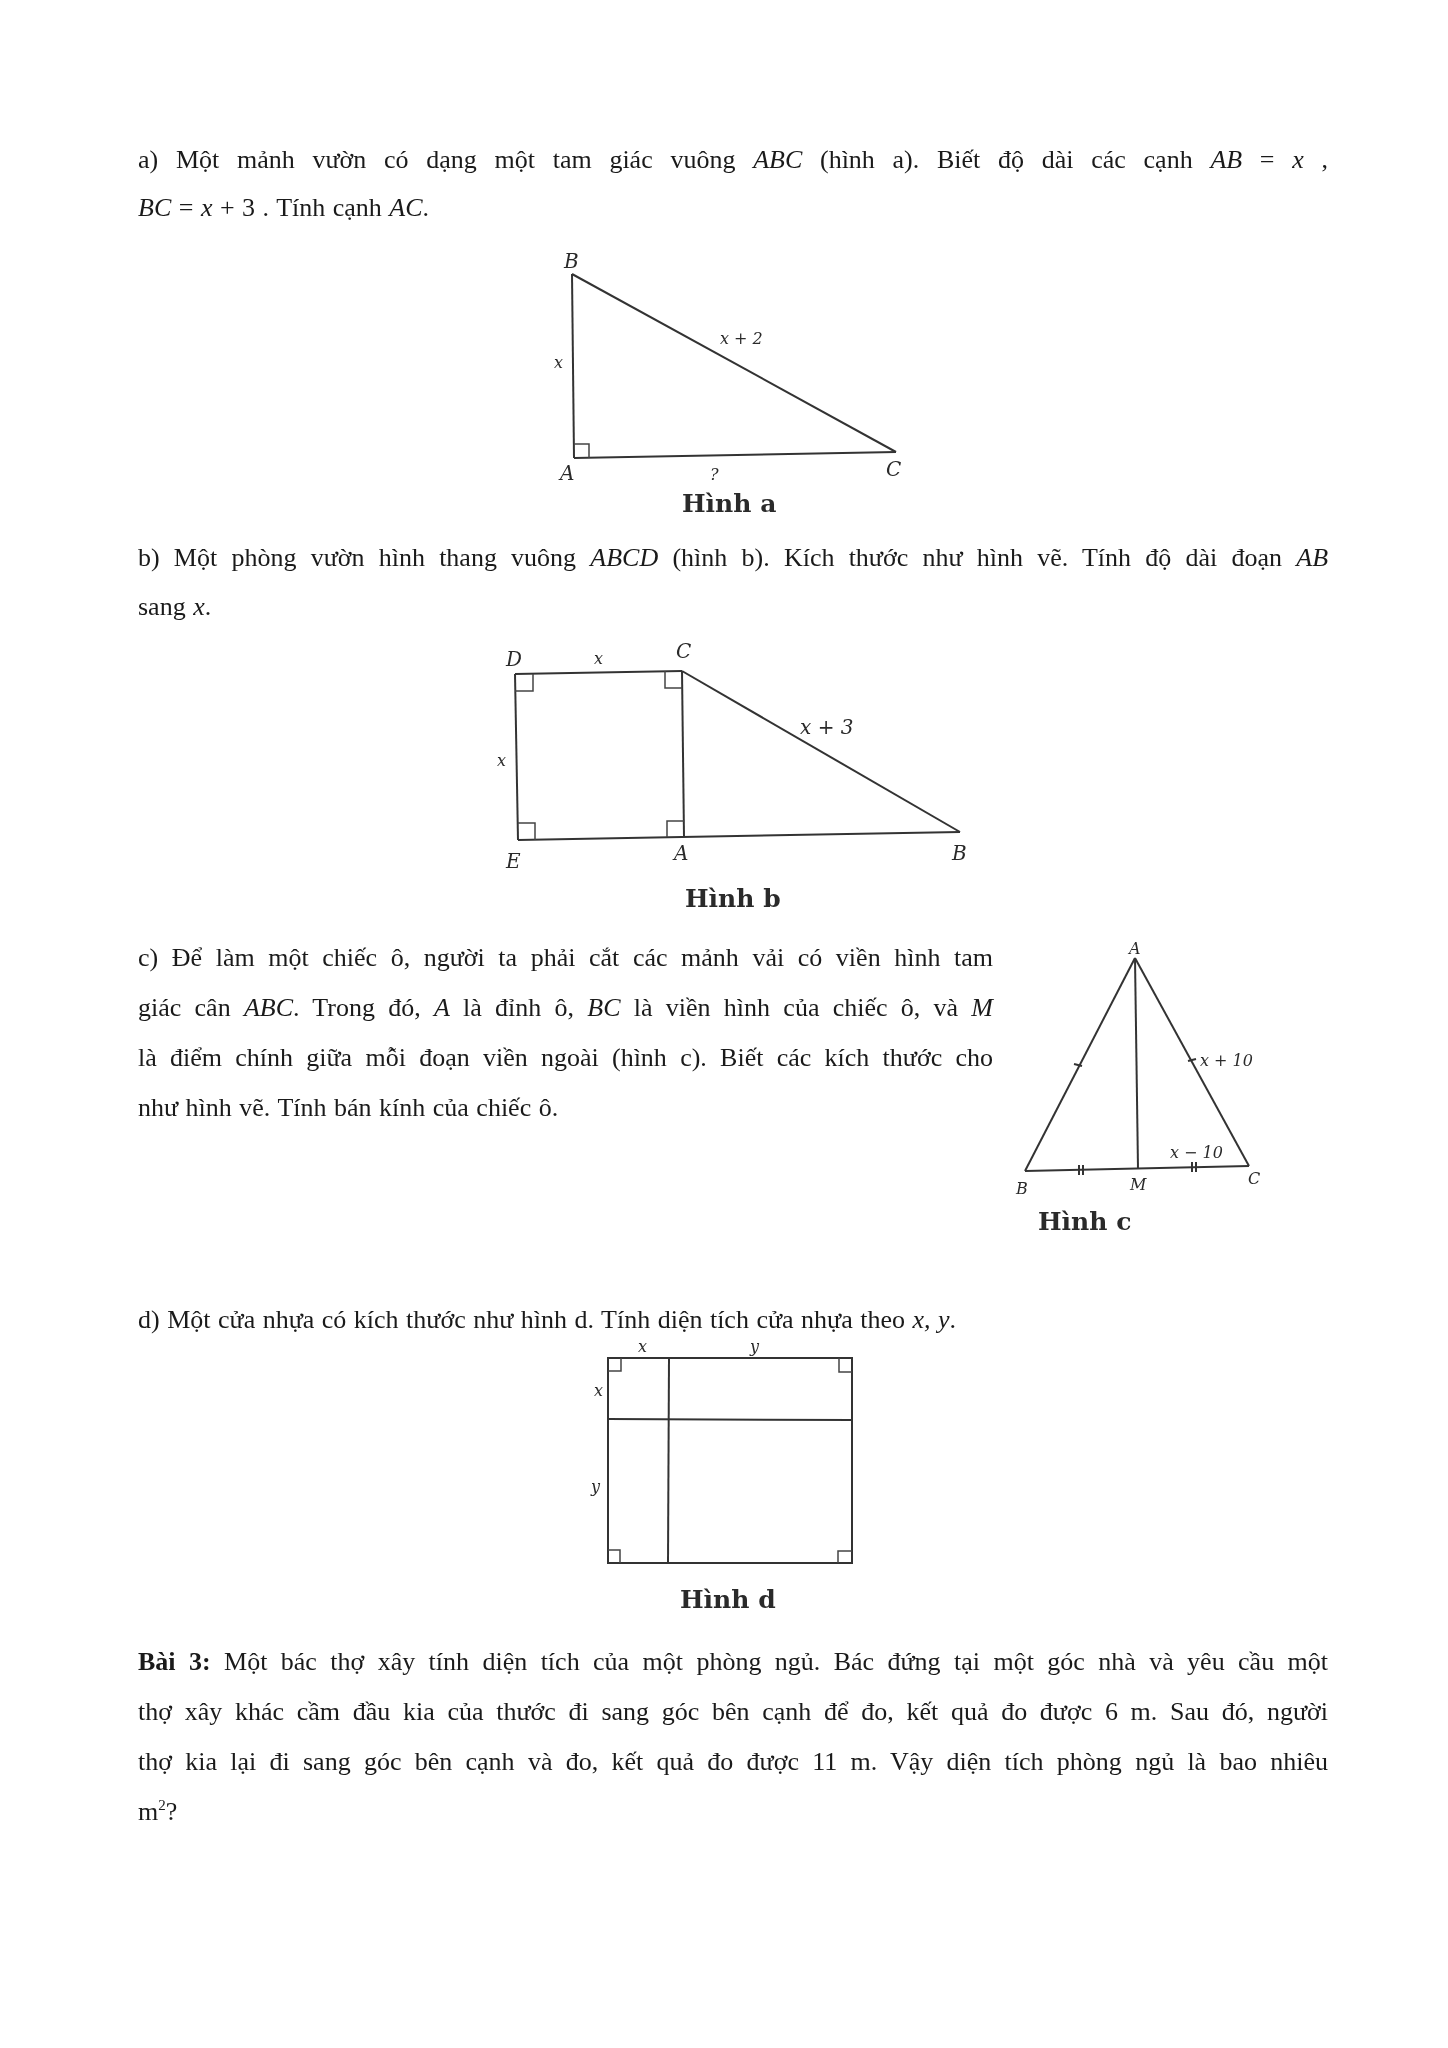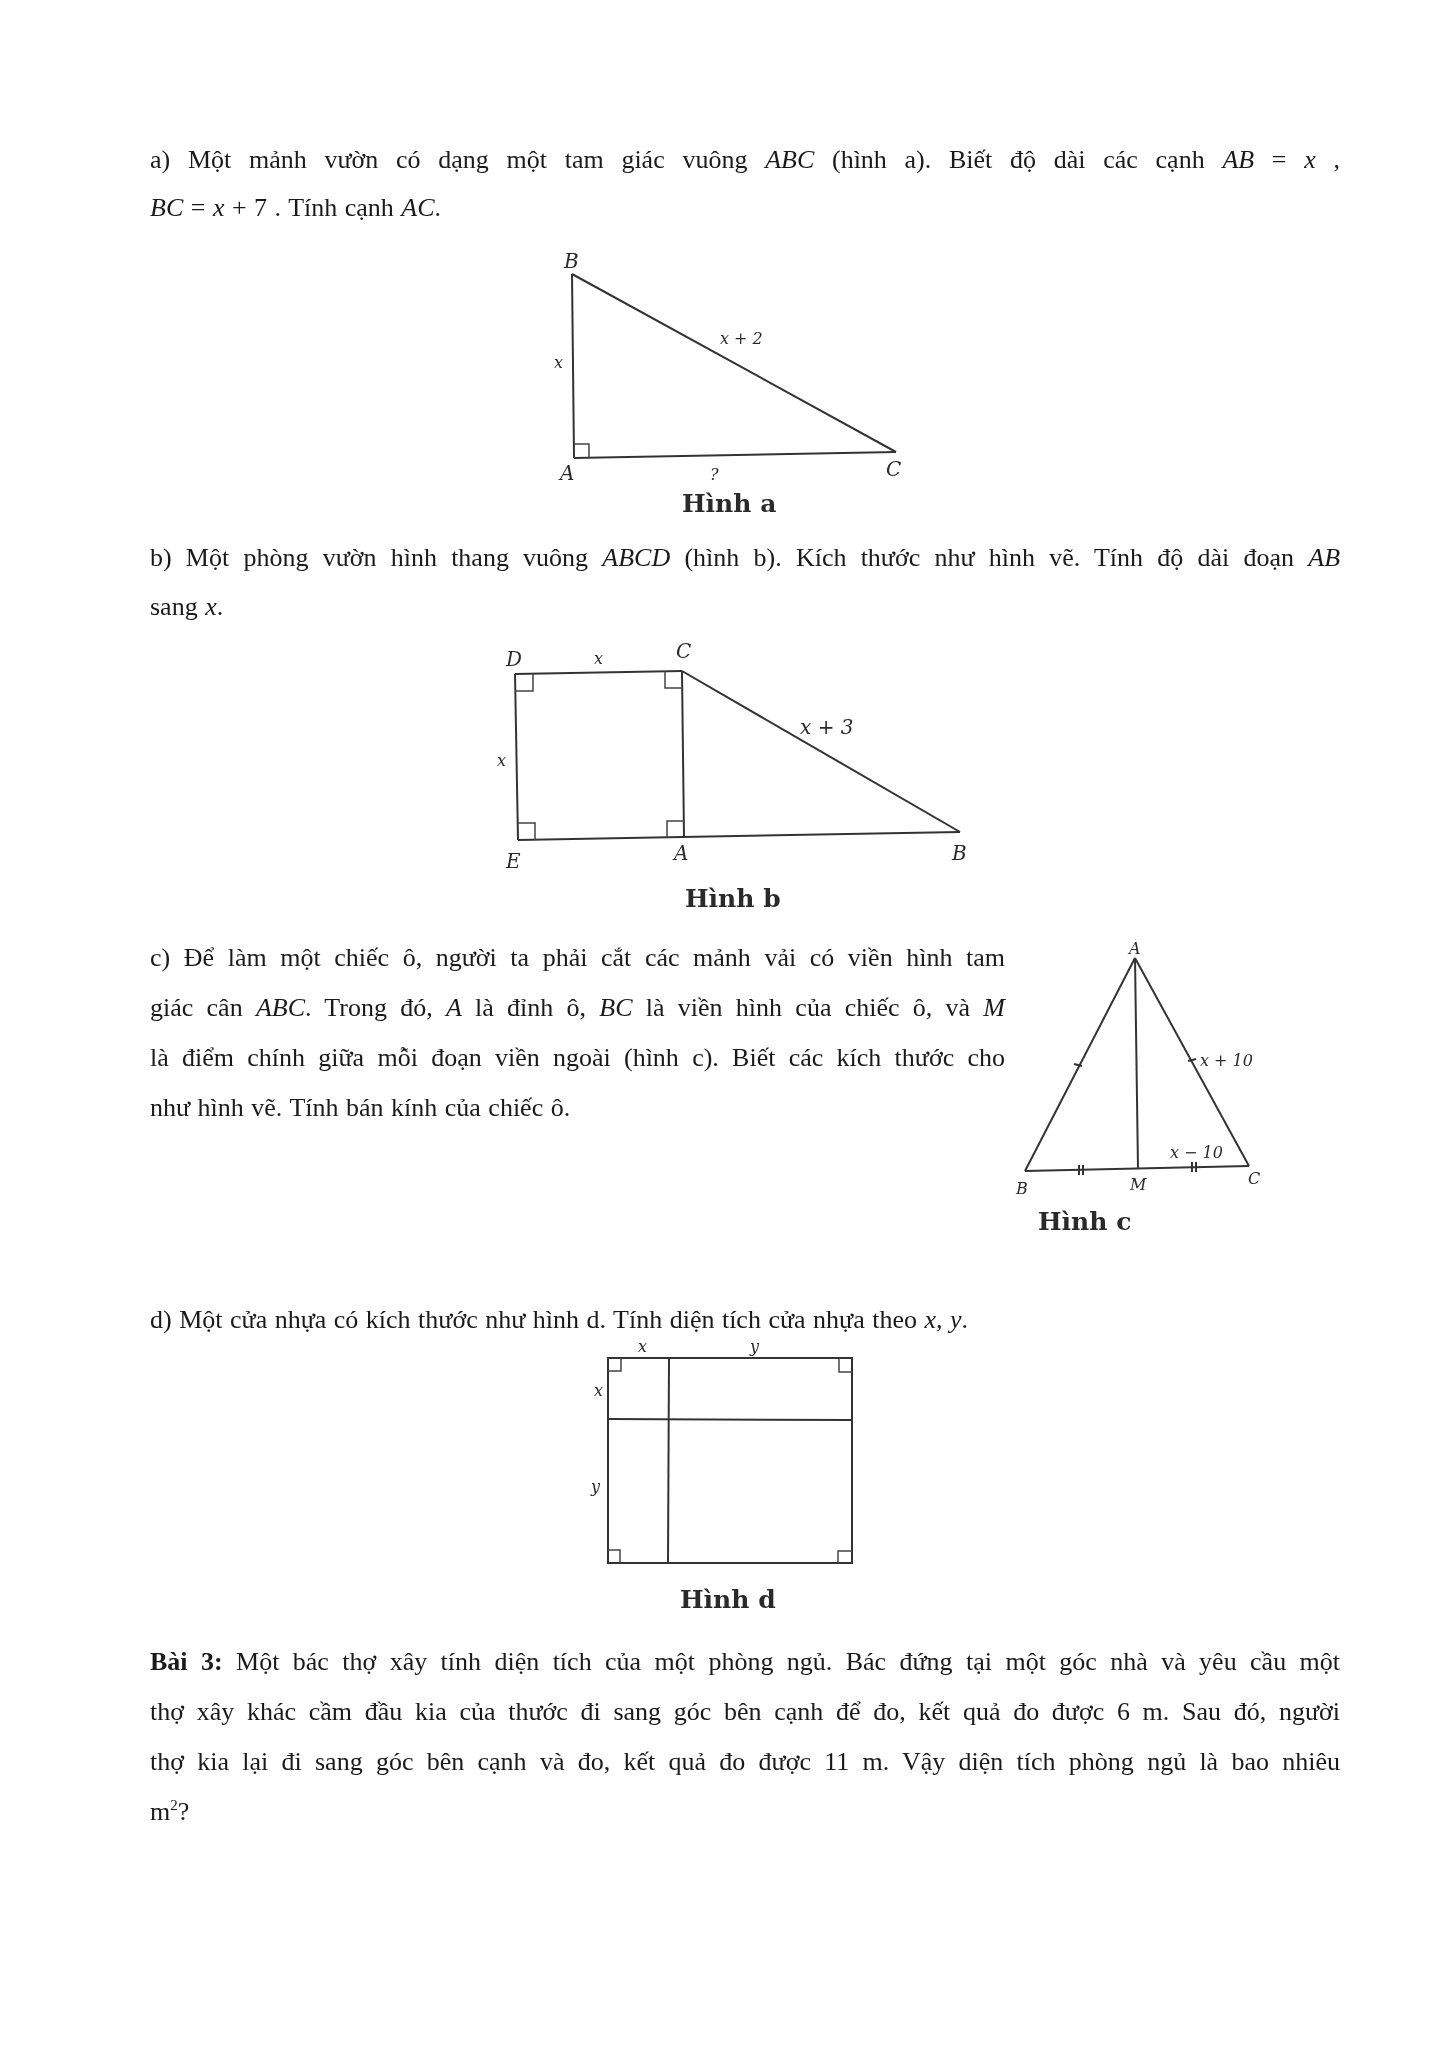--- a/index.html
+++ b/index.html
@@ -1,42 +1,42 @@
 <!DOCTYPE html>
 <html><head>
 <meta charset="utf-8">
 <style>
   html, body { margin: 0; padding: 0; background: #ffffff; }
   body {
     width: 1448px; height: 2048px; position: relative; overflow: hidden;
     font-family: "Liberation Serif", serif; color: #1a1a1a;
   }
   .para {
-    position: absolute; left: 150px; font-size: 26px; line-height: 50px;
+    position: absolute; left: 138px; font-size: 26px; line-height: 50px;
     letter-spacing: 0px; word-spacing: 1px;
   }
   .justify { text-align: justify; text-align-last: justify; }
   i.m { font-style: italic; }
   .fig { position: absolute; }
   .fig svg { display: block; overflow: visible; }
   .caption { font-family: "DejaVu Serif", serif; font-weight: bold; font-size: 25px; fill: #2a2a2a; }
   .lbl { font-family: "DejaVu Serif", serif; font-style: italic; font-size: 20px; fill: #2a2a2a; }
   .lbl-s { font-family: "DejaVu Serif", serif; font-style: italic; font-size: 16px; fill: #2a2a2a; }
   .ln { stroke: #333; stroke-width: 2; fill: none; }
   .ra { stroke: #444; stroke-width: 1.5; fill: none; }
   sup { font-size: 15px; line-height: 0; }
 </style>
 </head>
 <body>
 
 <div class="para justify" style="top:135px; width:1190px;">
   <span>a) Một mảnh vườn có dạng một tam giác vuông </span><i class="m">ABC</i><span> (hình a). Biết độ dài các cạnh </span><i class="m">AB</i><span> = </span><i class="m">x</i><span> ,</span>
 </div>
 <div class="para" style="top:183px;">
-  <i class="m">BC</i><span> = </span><i class="m">x</i><span> + 7 . Tính cạnh </span><i class="m">AC</i><span>.</span>
+  <i class="m">BC</i><span> = </span><i class="m">x</i><span> + 3 . Tính cạnh </span><i class="m">AC</i><span>.</span>
 </div>
 
 <div class="fig" style="left:530px; top:240px;">
   <svg width="400" height="280">
     <line class="ln" x1="42" y1="34" x2="44" y2="218"></line>
     <line class="ln" x1="42" y1="34" x2="366" y2="212"></line>
     <line class="ln" x1="44" y1="218" x2="366" y2="212"></line>
     <polyline class="ra" points="44,204 59,204 59,218"></polyline>
     <text class="lbl" x="34" y="28">B</text>
     <text class="lbl" x="30" y="240">A</text>

